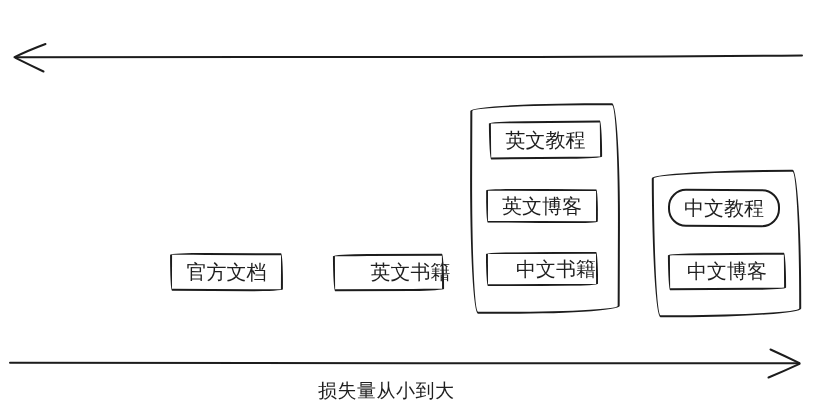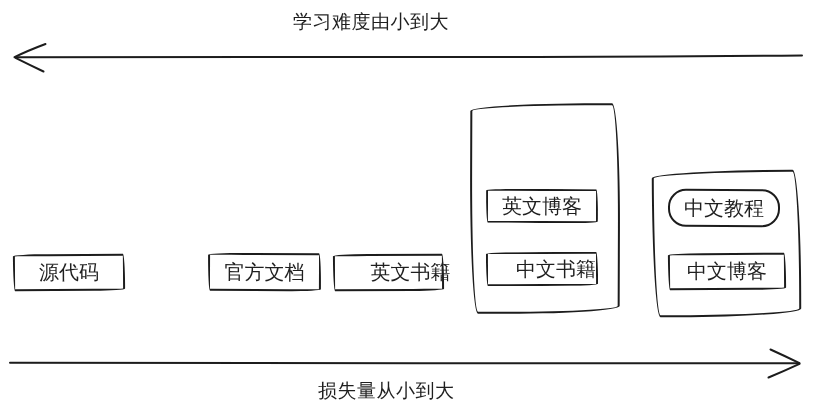--- a/index.html
+++ b/index.html
@@ -44,69 +44,68 @@
   .node {
     display: flex;
     align-items: center;
     justify-content: center;
     font-size: 20px;
     white-space: nowrap;
   }
 
   
   .n-source   { left: 13px;  top: 254px; width: 112px; height: 37px; transform: rotate(-0.35deg); }
-  .n-official { left: 170px; top: 253px; width: 113px; height: 38px; transform: rotate(0.3deg); margin-left: 38px; }
+  .n-official { left: 170px; top: 253px; width: 113px; height: 38px; transform: rotate(0.3deg); }
   .n-enbook   { left: 333px; top: 254px; width: 111px; height: 37px; transform: rotate(-0.25deg); padding-left: 44px; }
 
   
   .g-english  { left: 470px; top: 103px; width: 150px; height: 211px; transform: rotate(0.2deg); }
   .g-chinese  { left: 652px; top: 170px; width: 149px; height: 147px; transform: rotate(-0.2deg); }
 
   
   .n-entut  { left: 489px; top: 121px; width: 113px; height: 38px; transform: rotate(-0.4deg); }
   .n-enblog { left: 486px; top: 189px; width: 112px; height: 34px; transform: rotate(0.35deg); font-family: Liberation Mono, monospace; }
   .n-cnbook { left: 486px; top: 252px; width: 112px; height: 34px; transform: rotate(-0.3deg); justify-content: flex-end; }
 
   
   .n-cntut  { left: 668px; top: 189px; width: 112px; height: 38px; transform: rotate(0.3deg); border-radius: 18px; }
   .n-cnblog { left: 668px; top: 253px; width: 118px; height: 37px; transform: rotate(-0.35deg); align-items: center; }
 </style>
 </head>
 <body>
 
 <div class="canvas">
 
-  <div class="axis-label top">学习难度由小到大</div>
 
   <svg class="overlay" viewBox="0 0 813 414" xmlns="http://www.w3.org/2000/svg">
 
     <g stroke="#1c1c1c" stroke-width="2" fill="none" stroke-linecap="round">
       <path d="M 802 55.5 Q 560 57.5 400 57 Q 180 56.5 16 57.2"></path>
       <path d="M 45.5 44 Q 28 50.5 14.5 57.2"></path>
       <path d="M 15.5 57.8 Q 30 65 43.5 71.5"></path>
     </g>
 
     <g stroke="#1c1c1c" stroke-width="2" fill="none" stroke-linecap="round">
       <path d="M 10 362.8 Q 230 363.8 420 363.2 Q 640 362.6 799 363.2"></path>
       <path d="M 770.5 349.5 Q 786 356.5 799.5 363.2"></path>
       <path d="M 799.5 363.8 Q 785 370.5 768.5 377.5"></path>
     </g>
   </svg>
 
-  <div class="sketch node n-source">
-    <span>源代码</span>
-  </div>
   <div class="sketch node n-official">
     <span>官方文档</span>
   </div>
   <div class="sketch node n-enbook">
     <span>英文书籍</span>
   </div>
 
   <div class="sketch g-english"></div>
+  <div class="sketch node n-entut">
+    <span>英文教程</span>
+  </div>
   <div class="sketch node n-enblog">
     <span>英文博客</span>
   </div>
   <div class="sketch node n-cnbook">
     <span>中文书籍</span>
   </div>
 
   <div class="sketch g-chinese"></div>
   <div class="sketch node n-cntut">
     <span>中文教程</span>

